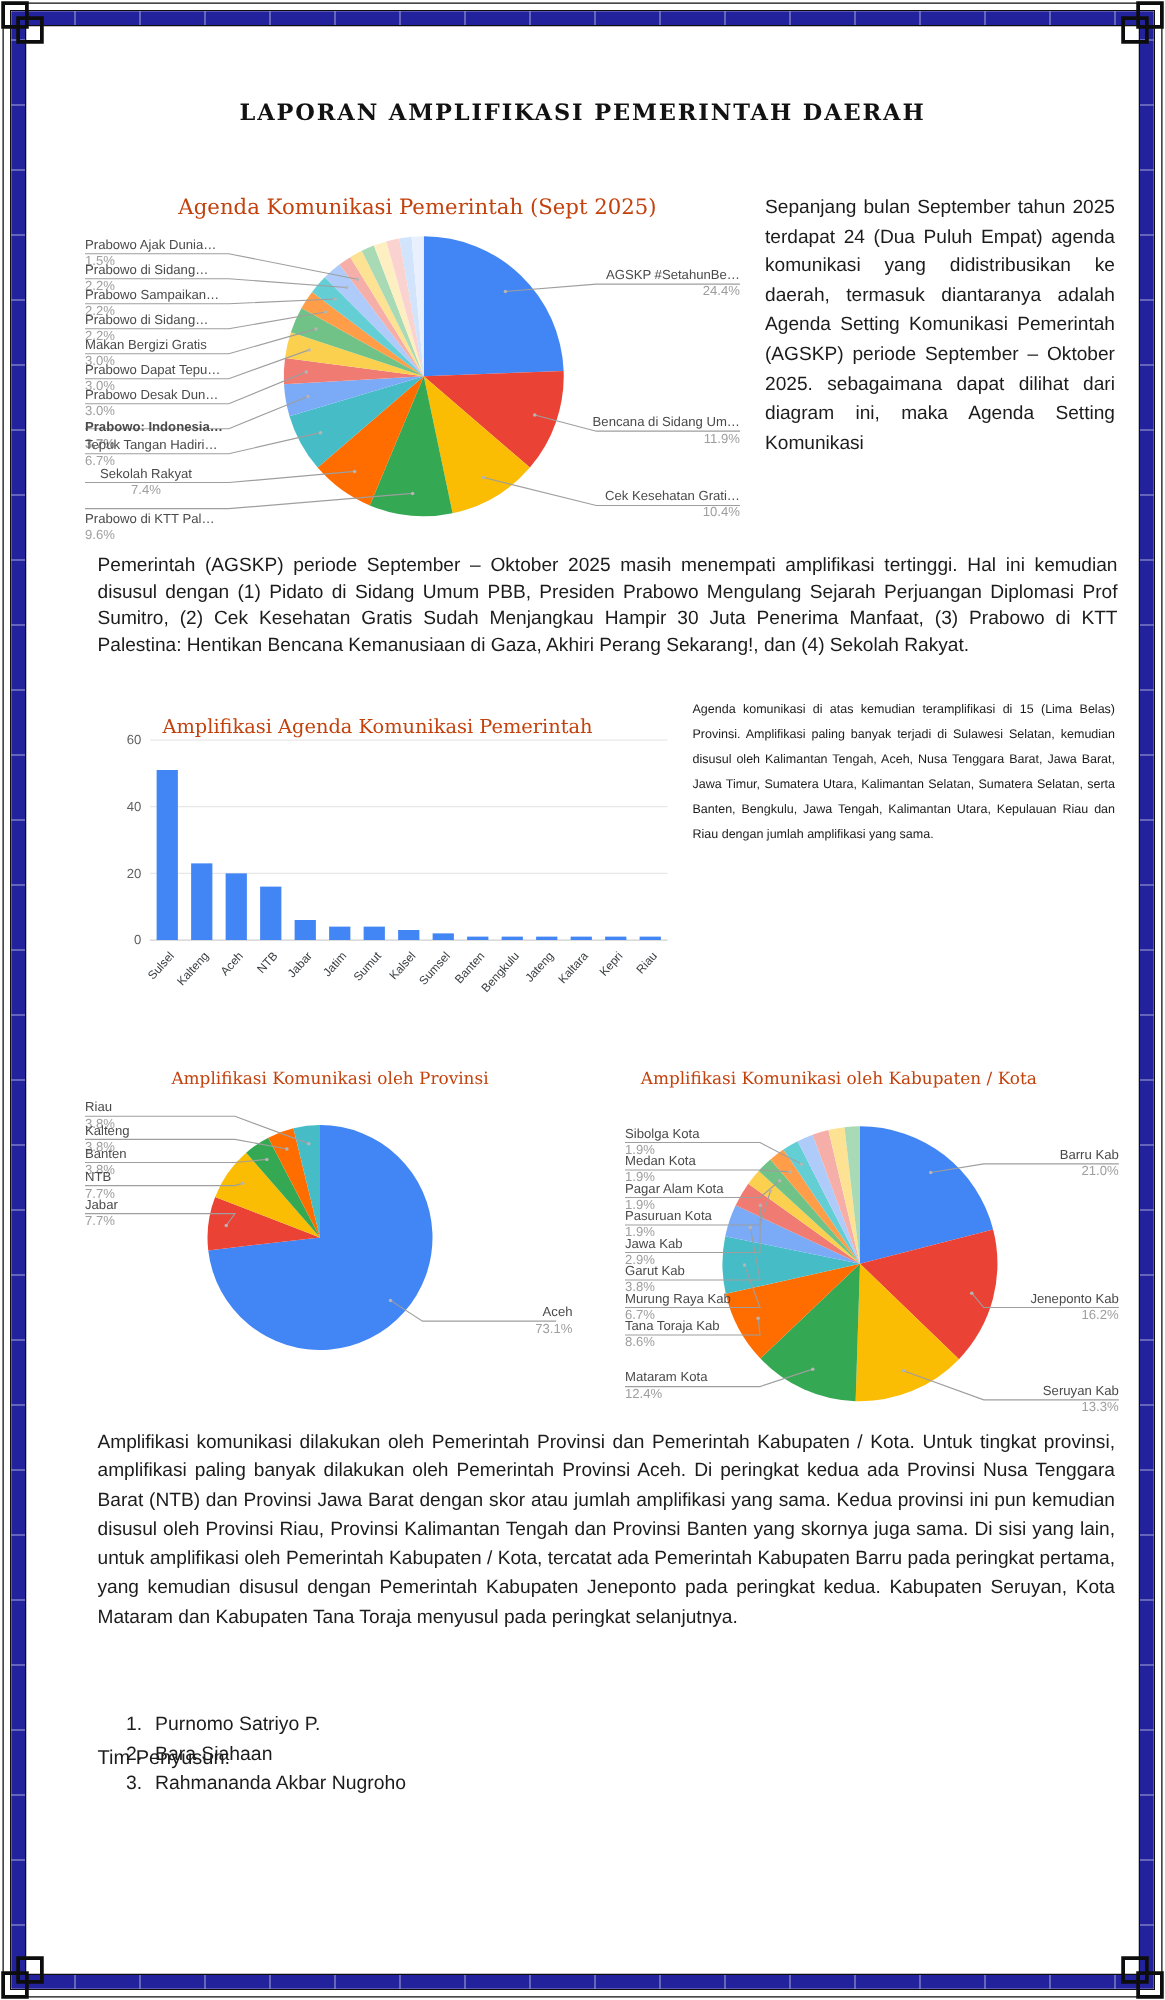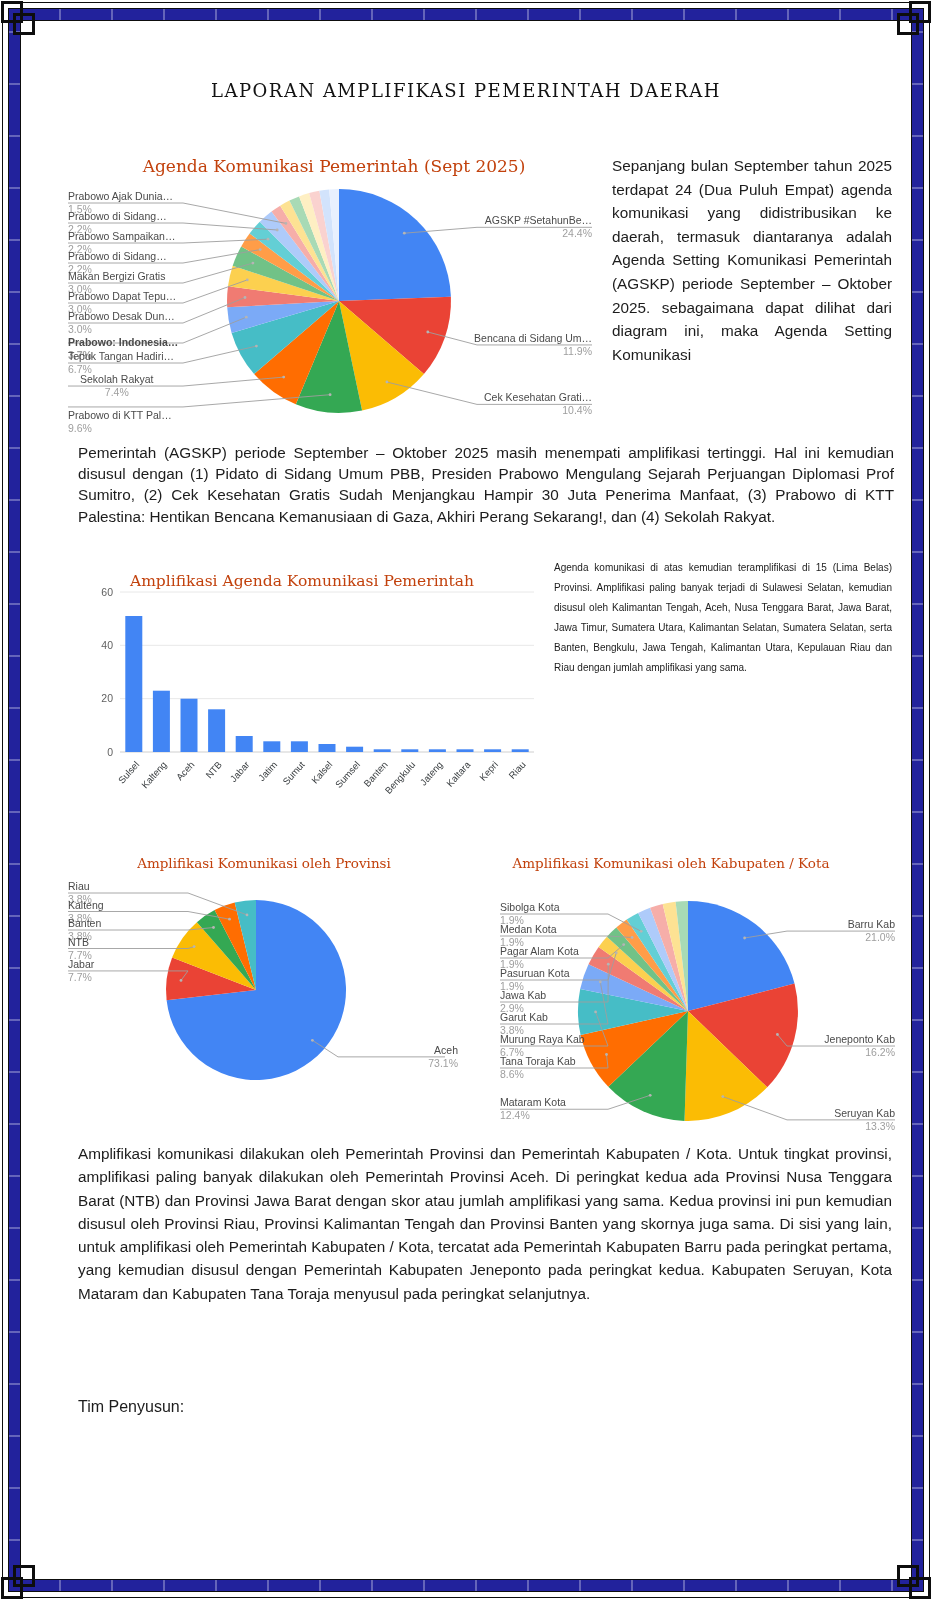--- a/index.html
+++ b/index.html
@@ -22,21 +22,21 @@
   .knot i{position:absolute;display:block;border:3px solid #0d0d0d;width:16px;height:16px;}
   .knot i:first-child{left:1px;top:1px;}
   .knot i:last-child{left:13px;top:13px;}
   .knot.tl{left:0;top:0}
   .knot.tr{right:0;top:0;transform:scaleX(-1)}
   .knot.bl{left:0;bottom:0;transform:scaleY(-1)}
   .knot.br{right:0;bottom:0;transform:scale(-1,-1)}
 
   
   .doc-title{position:absolute;top:80px;left:0;width:100%;text-align:center;
-     font-family:"DejaVu Serif","Liberation Serif",serif;font-weight:normal;
+     font-family:"DejaVu Serif","Liberation Serif",serif;font-weight:bold;
      font-size:18px;letter-spacing:1.5px;color:#121212;}
   .par{position:absolute;text-align:justify;}
   #intro-right{left:612px;top:154px;width:280px;font-size:15.3px;line-height:23.6px;}
   #intro-full{left:78px;top:442px;width:816px;font-size:15.3px;line-height:21.2px;}
   #amp-par{left:554px;top:558px;width:338px;font-size:10px;line-height:20.1px;}
   #closing{left:78px;top:1142px;width:814px;font-size:15.3px;line-height:23.3px;}
   #team-heading{position:absolute;left:78px;top:1398px;font-size:16px;}
   #team-list{position:absolute;left:84px;top:1368px;margin:0;padding-left:34px;
      font-size:15.5px;line-height:23.6px;}
   #team-list li{padding-left:6px;}
@@ -291,14 +291,19 @@
       <div class="pie-lbl left" style="top: 210px; left: 55px;"><span>Tana Toraja Kab</span><span class="pct">8.6%</span></div>
       <div class="pie-lbl left" style="top: 251.253px; left: 55px;"><span>Mataram Kota</span><span class="pct">12.4%</span></div>
       <div class="pie-lbl right" style="top: 73.0829px; right: 2px;"><span>Barru Kab</span><span class="pct">21.0%</span></div>
       <div class="pie-lbl right" style="top: 188.025px; right: 2px;"><span>Jeneponto Kab</span><span class="pct">16.2%</span></div>
       <div class="pie-lbl right" style="top: 261.889px; right: 2px;"><span>Seruyan Kab</span><span class="pct">13.3%</span></div>
     </div>
 
   <div class="par" id="closing">Amplifikasi komunikasi dilakukan oleh Pemerintah Provinsi dan Pemerintah Kabupaten / Kota. Untuk tingkat provinsi, amplifikasi paling banyak dilakukan oleh Pemerintah Provinsi Aceh. Di peringkat kedua ada Provinsi Nusa Tenggara Barat (NTB) dan Provinsi Jawa Barat dengan skor atau jumlah amplifikasi yang sama. Kedua provinsi ini pun kemudian disusul oleh Provinsi Riau, Provinsi Kalimantan Tengah dan Provinsi Banten yang skornya juga sama. Di sisi yang lain, untuk amplifikasi oleh Pemerintah Kabupaten / Kota, tercatat ada Pemerintah Kabupaten Barru pada peringkat pertama, yang kemudian disusul dengan Pemerintah Kabupaten Jeneponto pada peringkat kedua. Kabupaten Seruyan, Kota Mataram dan Kabupaten Tana Toraja menyusul pada peringkat selanjutnya.</div>
 
   <div id="team-heading">Tim Penyusun:</div>
+  <ol id="team-list">
+      <li>Purnomo Satriyo P.</li>
+      <li>Bara Siahaan</li>
+      <li>Rahmananda Akbar Nugroho</li>
+    </ol>
 
 </div>
 
 </body></html>

